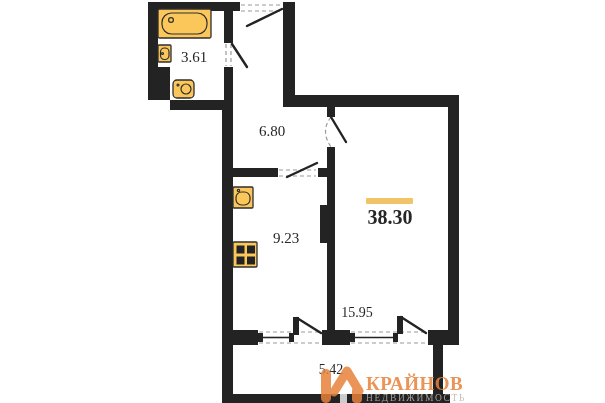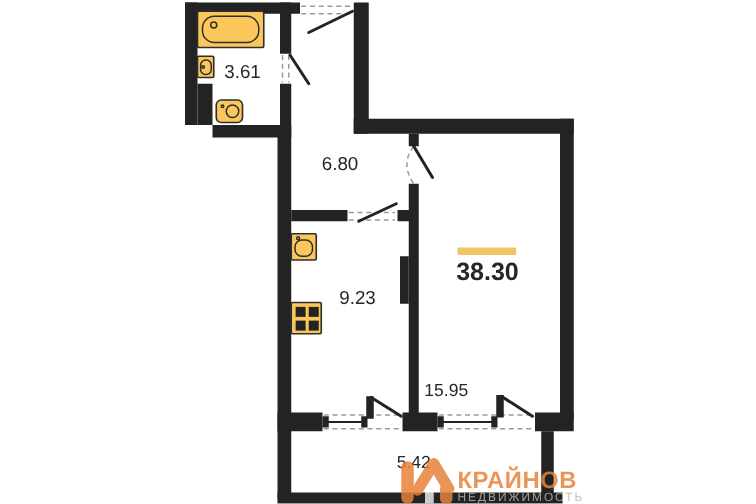--- a/index.html
+++ b/index.html
@@ -1,17 +1,17 @@
 <!DOCTYPE html>
 <html style="--wall: #232323; --line: #2e2e2e; --dash: #9a9a9a; --label: #262626; --fixture: #FBC75B; --accent-line: #F2C468; --brand-orange: #E8823B; --subtitle-gray: #B9B3AD;"><head>
 <meta charset="utf-8">
 <style>
   html,body{margin:0;padding:0;background:#ffffff;}
   .page{position:relative;width:605px;height:403px;background:#ffffff;overflow:hidden;
-        font-family:Liberation Sans, sans-serif;border-radius:16px;}
+        font-family:Liberation Serif, serif;border-radius:16px;}
   svg{display:block}
   .wall{fill:var(--wall);}
   .fixture{fill:var(--fixture);stroke:var(--line);stroke-width:1.3;}
   .fixture-line{fill:none;stroke:var(--line);stroke-width:1.2;}
   .burner{fill:var(--wall);stroke:none;}
   .dash{stroke:var(--dash);stroke-width:1.2;stroke-dasharray:4 3;fill:none;}
   .leaf{stroke:var(--wall);stroke-width:2.4;fill:none;stroke-linecap:round;}
   .win{stroke:var(--wall);stroke-width:1.6;}
   .cap{fill:var(--wall);}
   .room-label{font-size:15px;fill:var(--label);text-anchor:middle;}

